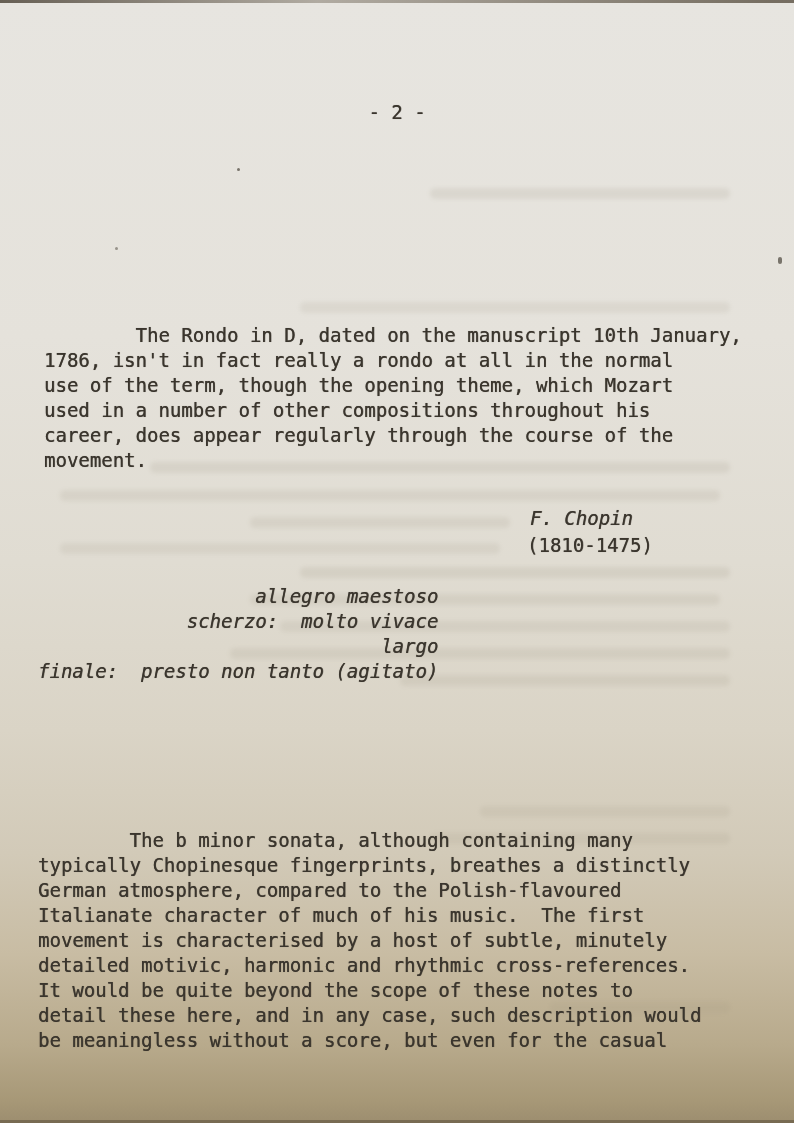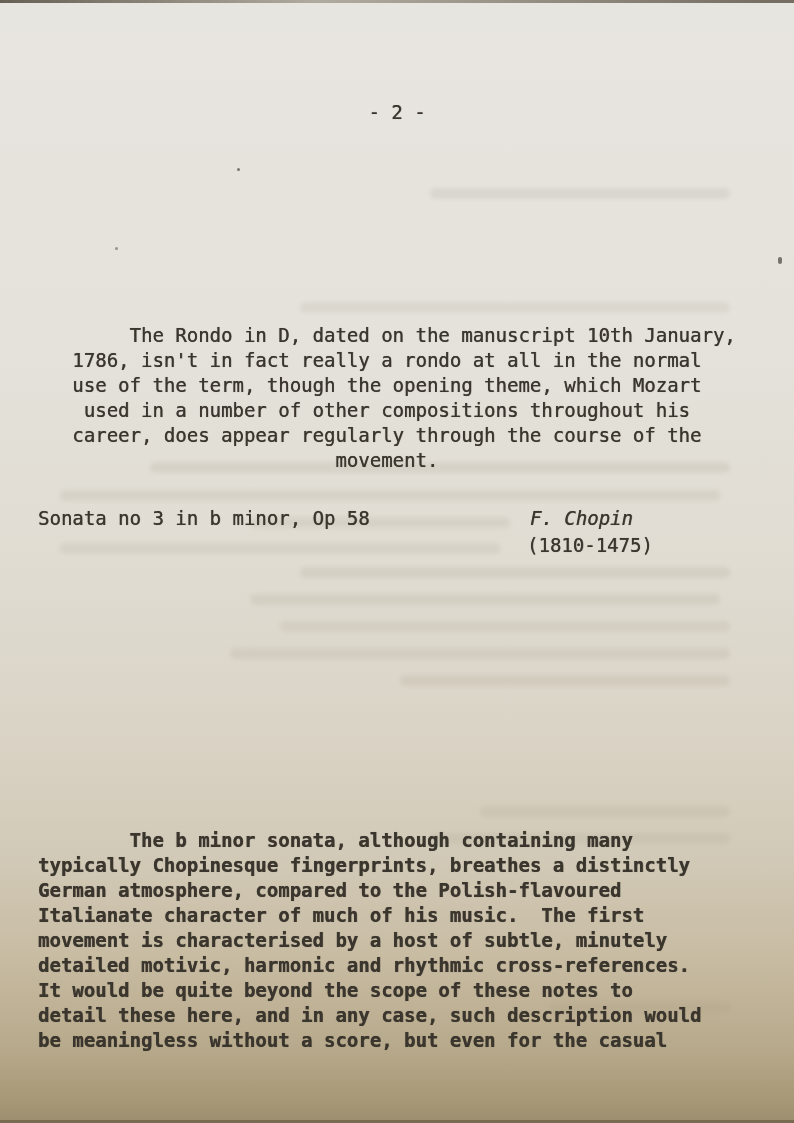--- a/index.html
+++ b/index.html
@@ -91,34 +91,37 @@
   <div class="ghost" style="left:550px; top:1002px; width:180px; opacity:.09;"></div>
 
   <div class="speck" style="left:237px; top:168px; width:3px; height:3px;"></div>
   <div class="speck" style="left:115px; top:247px; width:3px; height:3px; opacity:.5;"></div>
   <div class="speck" style="left:778px; top:257px; width:4px; height:7px; border-radius:2px;"></div>
 
   <pre class="txt page-number" style="top:100px;">- 2 -</pre>
 
 
 
-  <pre class="txt" style="left:38px; top:323px;text-align:center;">        The Rondo in D, dated on the manuscript 10th January,
+  <pre class="txt" style="left:44px; top:323px;">        The Rondo in D, dated on the manuscript 10th January,
 1786, isn't in fact really a rondo at all in the normal
 use of the term, though the opening theme, which Mozart
 used in a number of other compositions throughout his
 career, does appear regularly through the course of the
 movement.</pre>
 
-  <pre class="txt" style="left:38px; top:506px;">Sonata no 3 in b minor, Op 58</pre>
   <pre class="txt italic" style="left:530px; top:506px;">F. Chopin</pre>
   <pre class="txt" style="left:527px; top:533px;">(1810-1475)</pre>
 
+  <pre class="txt italic" style="left:38px; top:584px;">allegro maestoso
+scherzo:  molto vivace
+largo
+finale:  presto non tanto (agitato)</pre>
 
 
-  <pre class="txt" style="left:38px; top:828px;font-weight:bold;">        The b minor sonata, although containing many
+  <pre class="txt" style="left:38px; top:828px;">        The b minor sonata, although containing many
 typically Chopinesque fingerprints, breathes a distinctly
 German atmosphere, compared to the Polish-flavoured
 Italianate character of much of his music.  The first
 movement is characterised by a host of subtle, minutely
 detailed motivic, harmonic and rhythmic cross-references.
 It would be quite beyond the scope of these notes to
 detail these here, and in any case, such description would
 be meaningless without a score, but even for the casual</pre>
 
   <div class="edge-bottom"></div>

